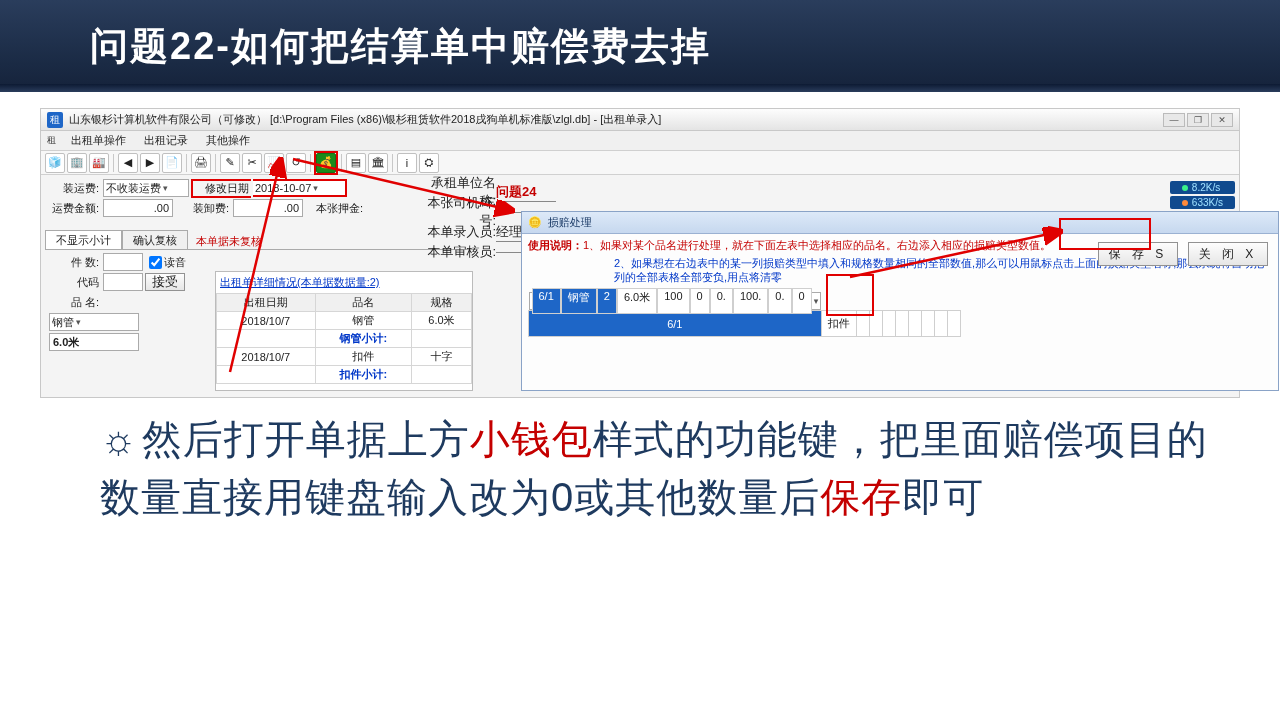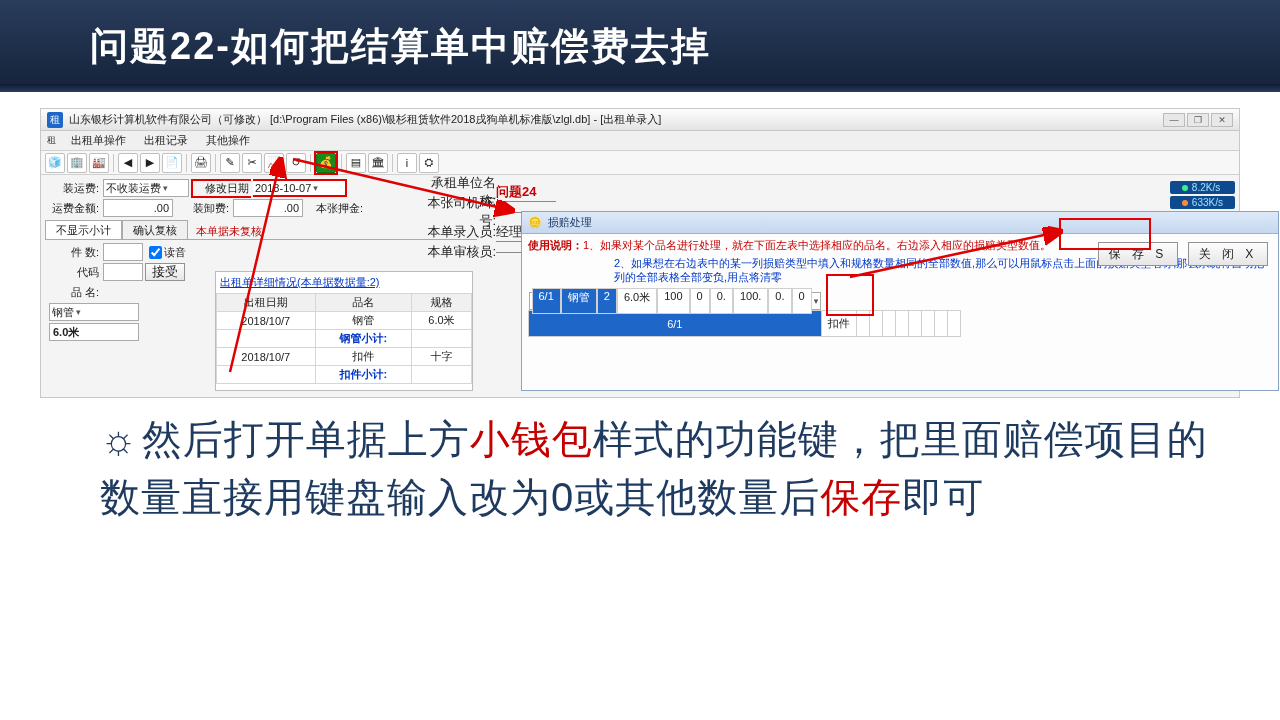--- a/index.html
+++ b/index.html
@@ -58,21 +58,21 @@
 
   .form-area{
     position:absolute; left:0; top:67px; width:440px; height:220px;
     background:#f4f4f4; padding:2px 4px;
   }
   .form-row{display:flex;align-items:center;height:20px;gap:2px;}
   .form-row label{width:56px;text-align:right;color:#1a1a1a;padding-right:2px;}
   .form-row .inp{border:1px solid #aaa;background:#fff;height:18px;padding:0 3px;display:flex;align-items:center;}
   .sel{border:1px solid #aaa;background:#fff;height:18px;display:flex;align-items:center;padding:0 2px;}
   .sel::after{content:"▾";margin-left:2px;font-size:9px;color:#555;}
-  .tabstrip{display:flex;height:20px;border-bottom:1px solid #aaa;margin-top:2px;}
+  .tabstrip{display:flex;height:20px;border-bottom:1px solid #aaa;margin-top:12px;}
   .tab{padding:0 10px;border:1px solid #aaa;border-bottom:none;background:#f0f0f0;display:flex;align-items:center;}
   .tab.active{background:#fff;}
 
   .mid-panel{
     position:absolute;left:174px;top:162px;width:258px;height:120px;background:#fff;border:1px solid #bbb;
     font-size:11px;
   }
   .mid-panel .link{color:#0037c8;text-decoration:underline;padding:3px 4px;}
   .mid-panel table{width:100%;border-collapse:collapse;}
   .mid-panel th,.mid-panel td{border:1px solid #d6d6d6;padding:1px 4px;text-align:center;height:18px;}

